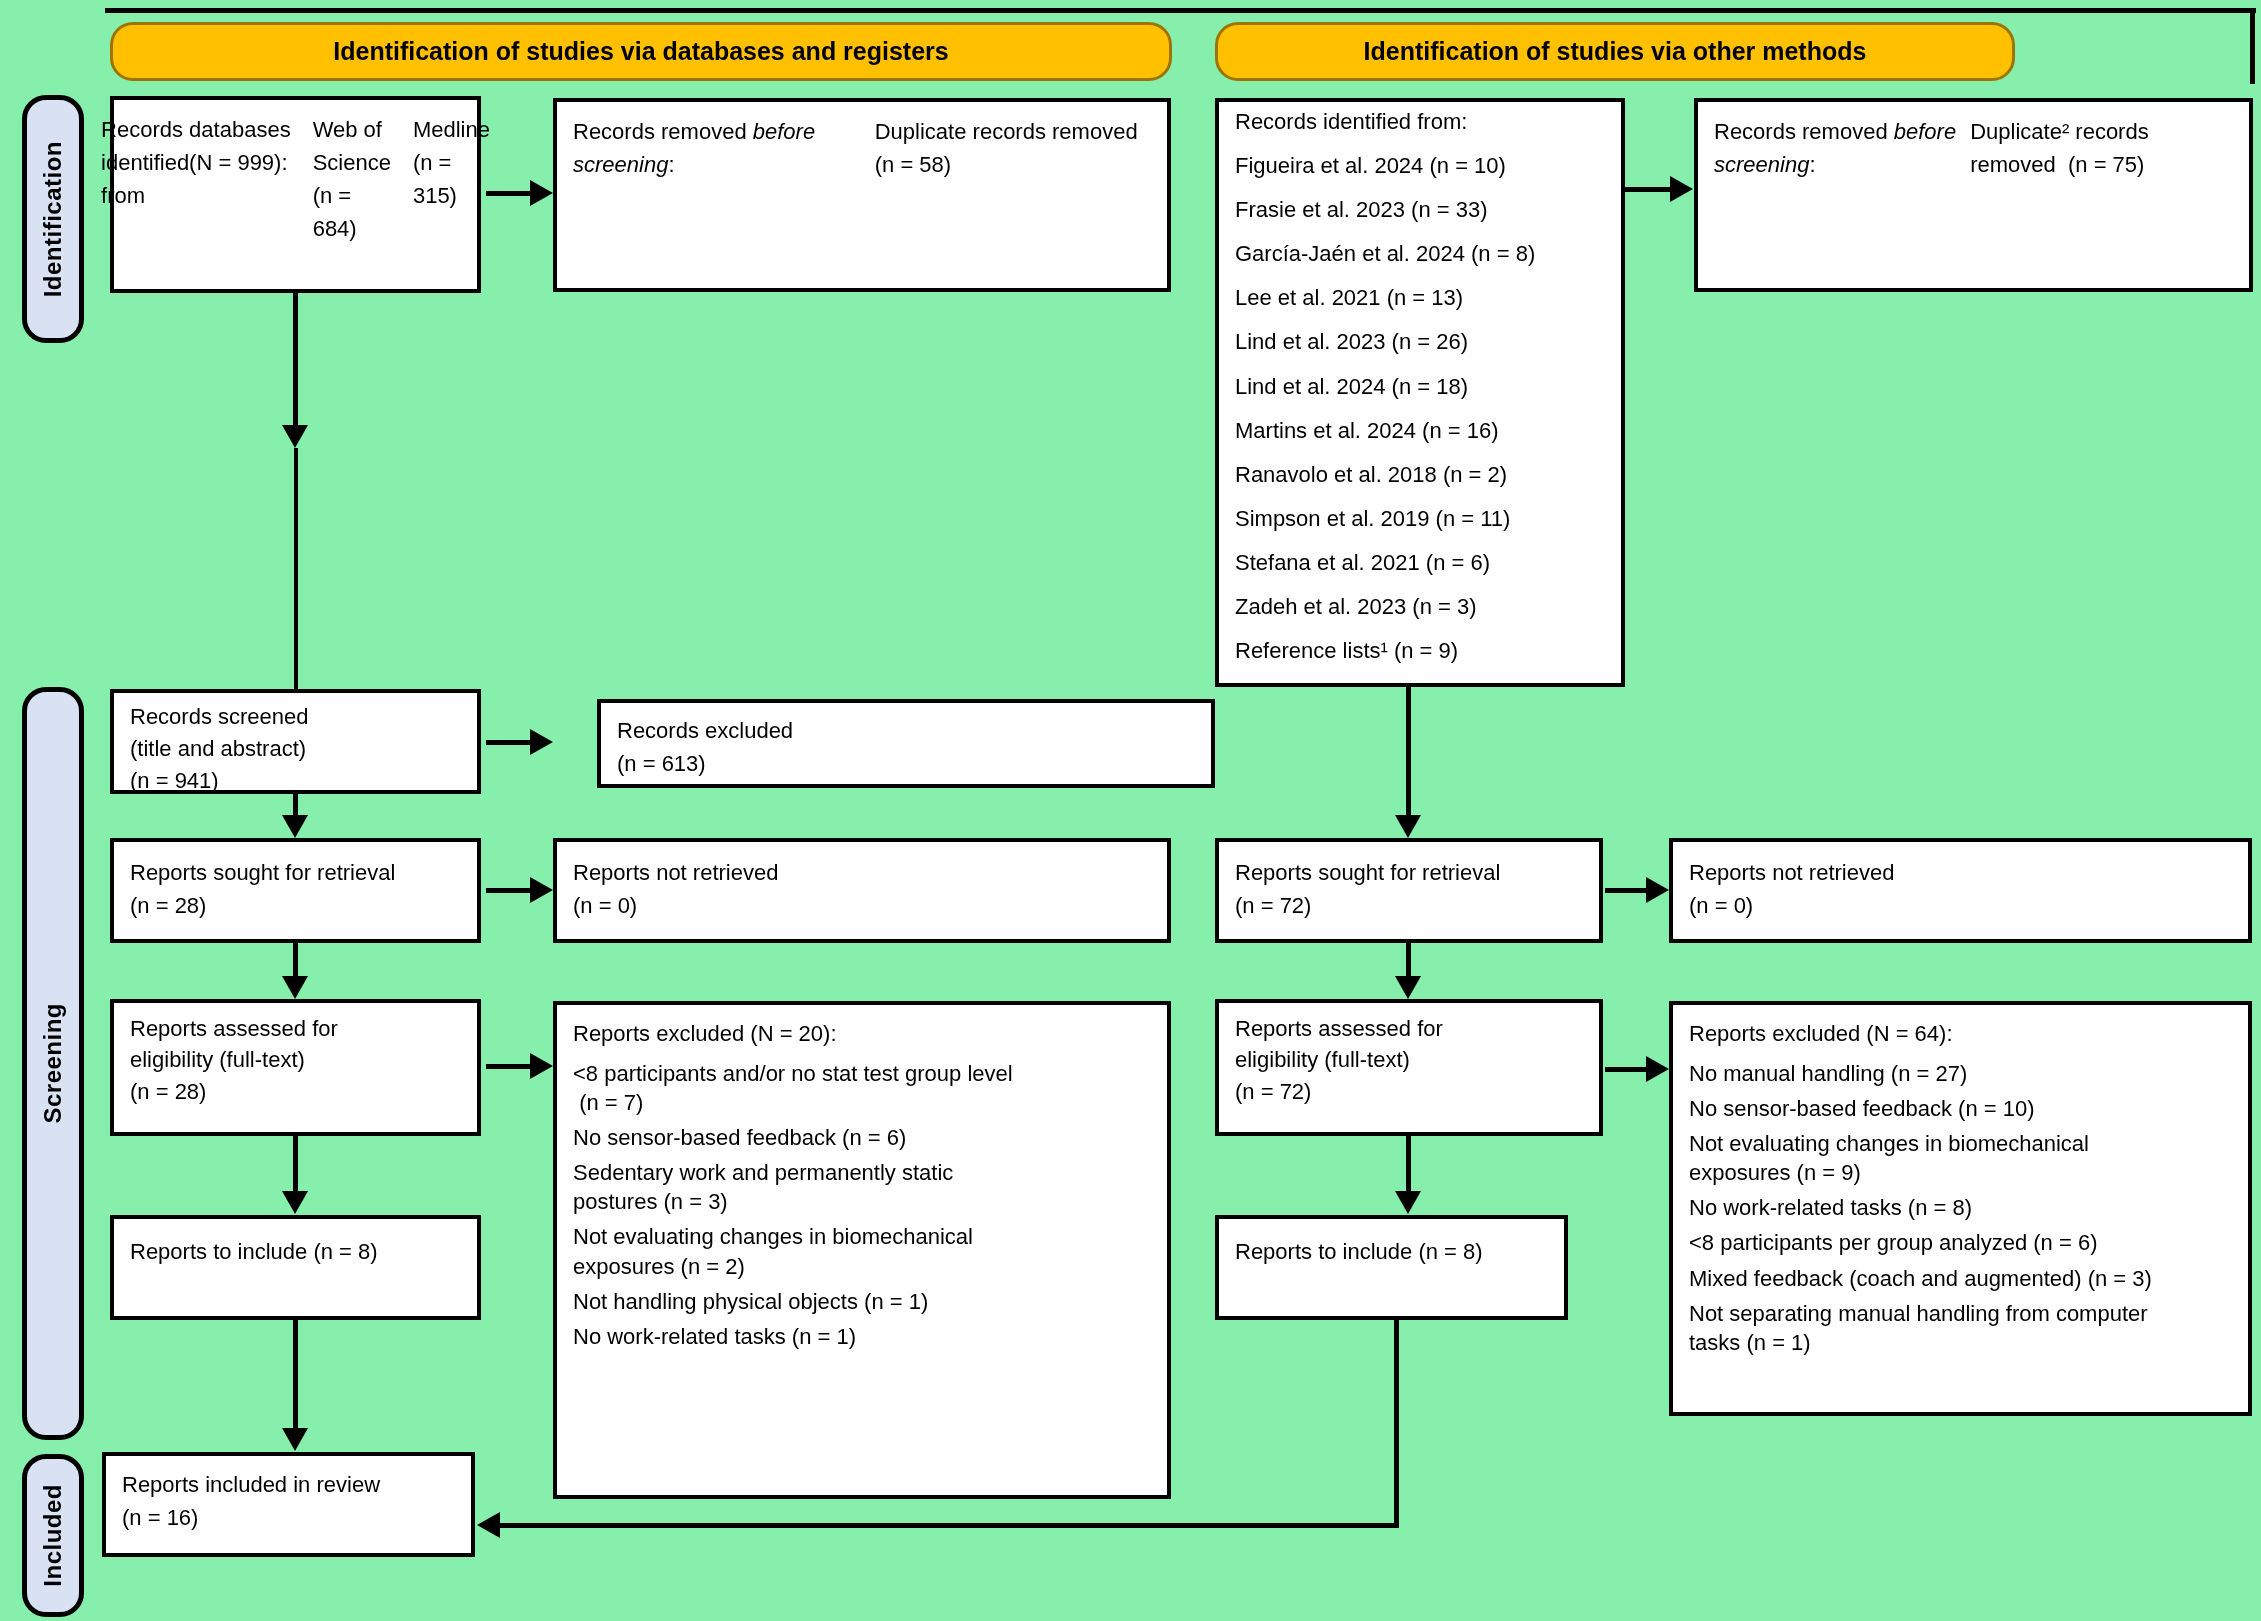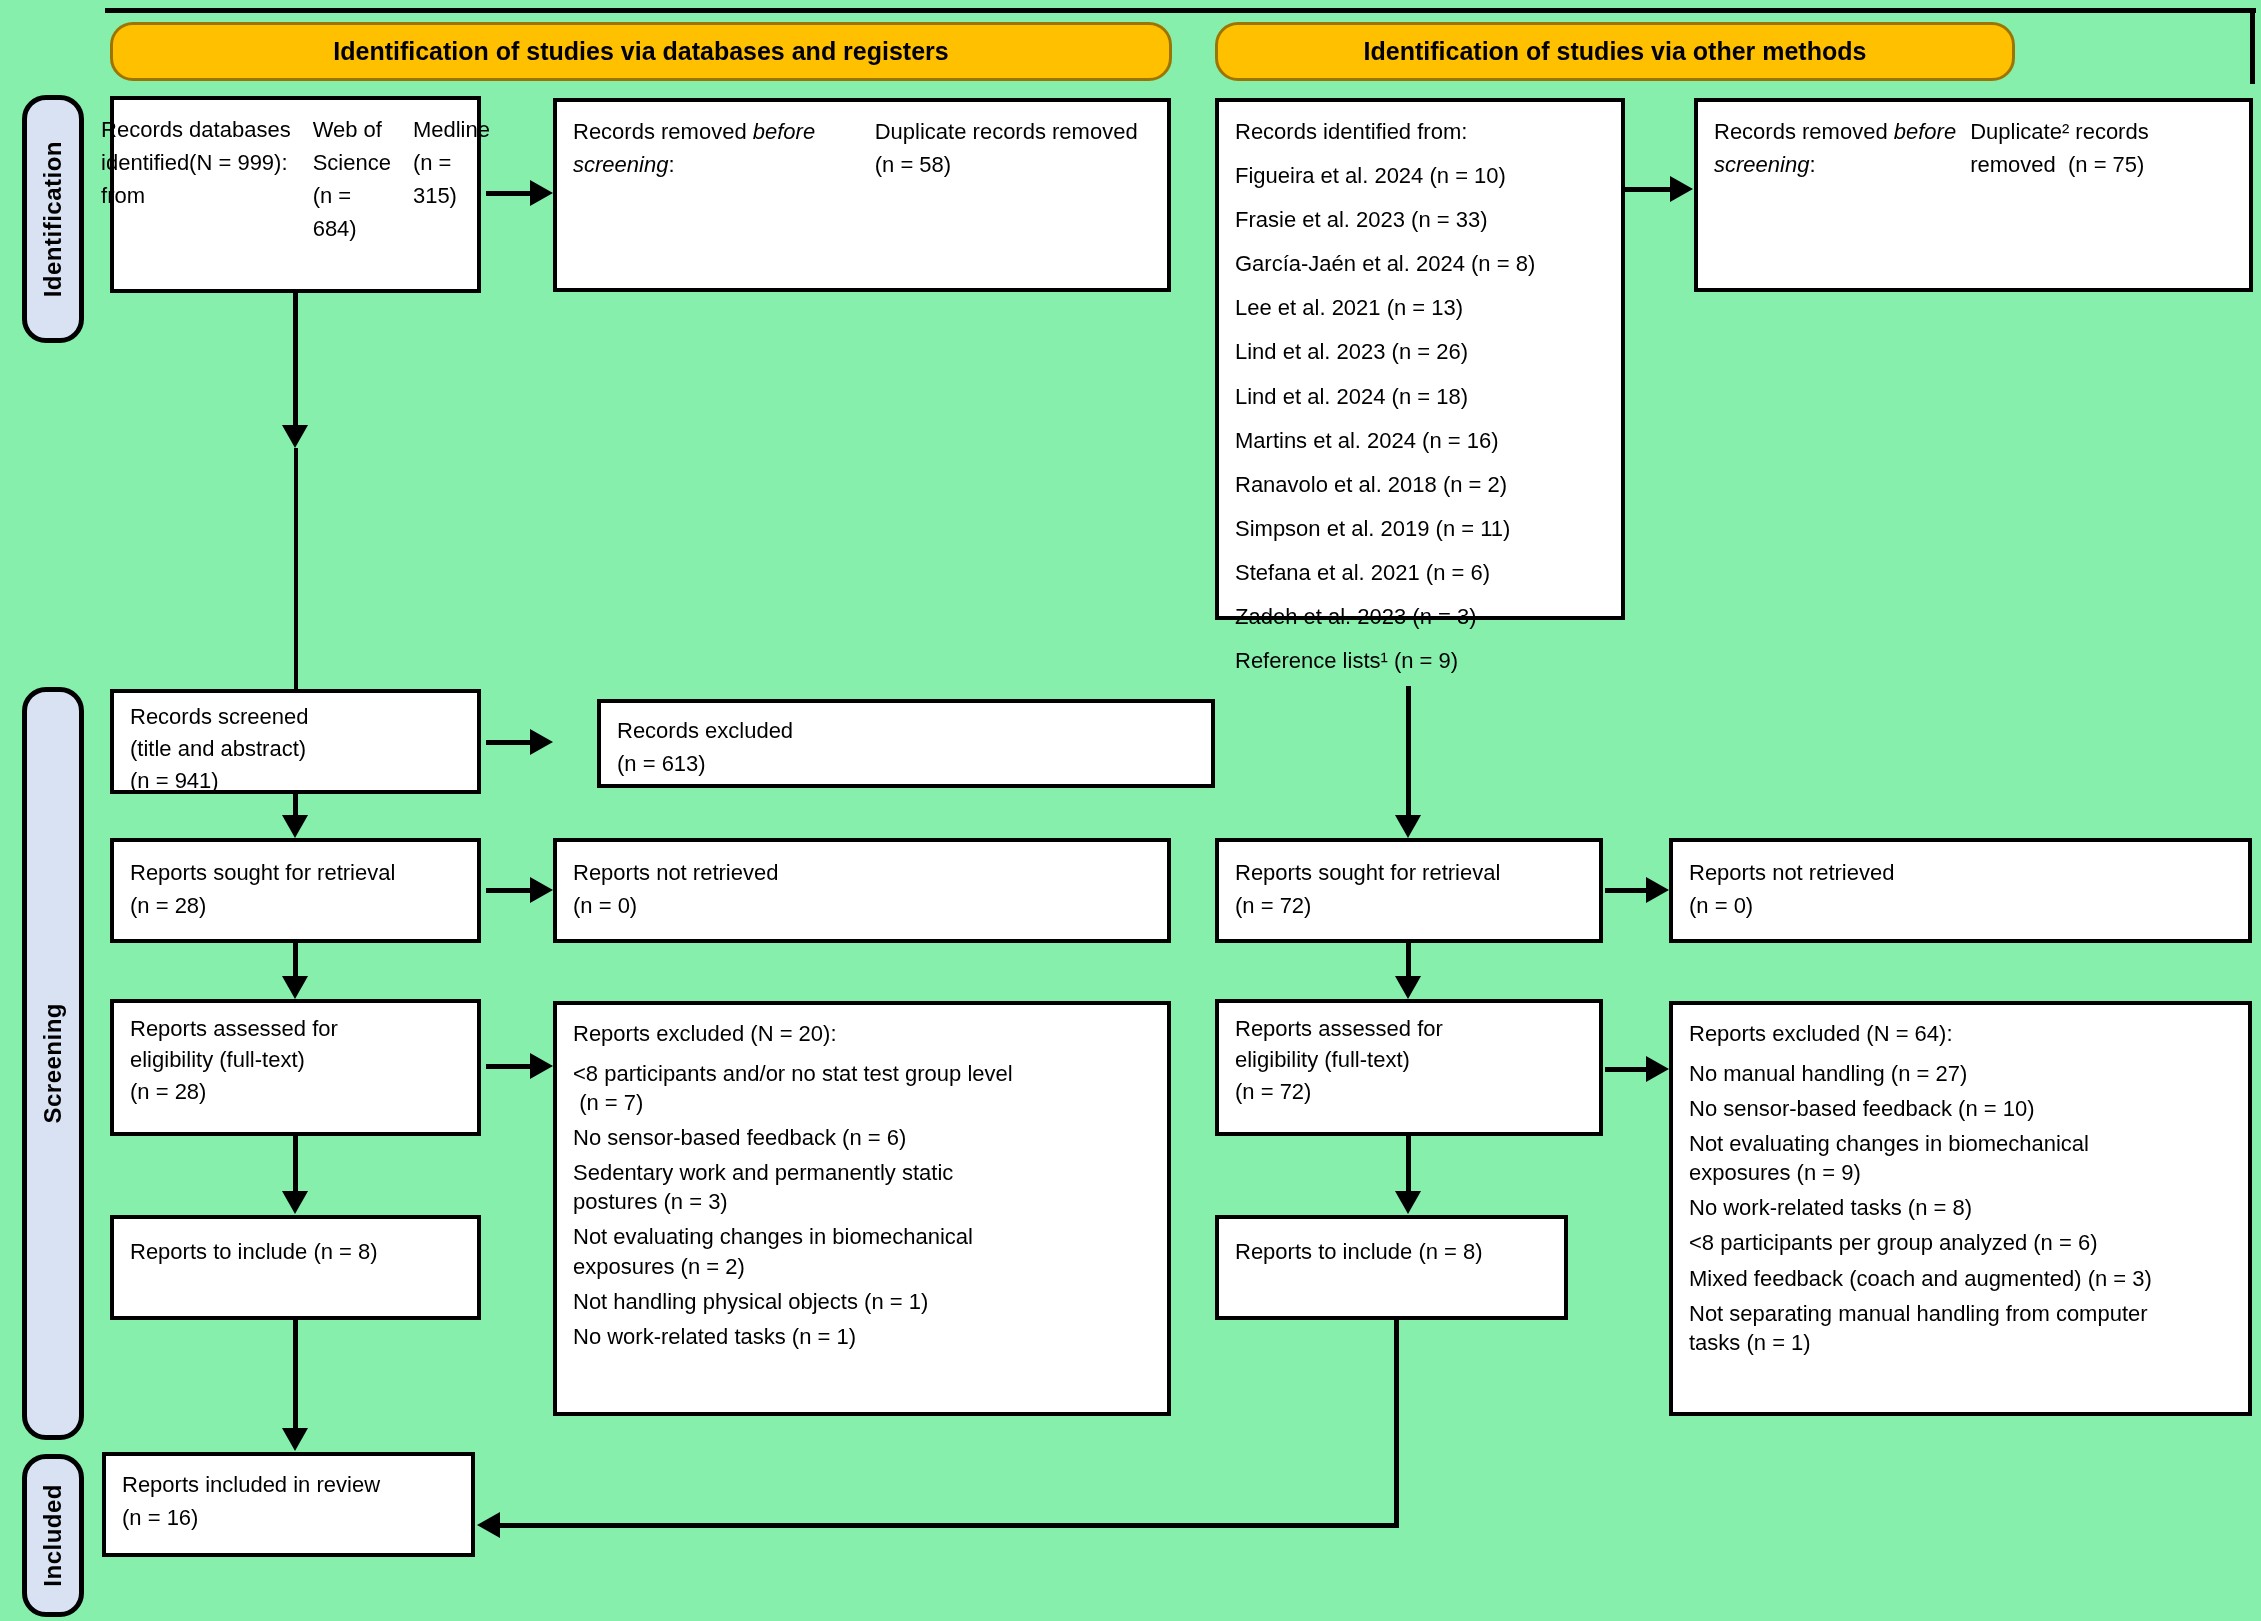--- a/index.html
+++ b/index.html
@@ -116,21 +116,21 @@
     <div class="line">Reports not retrieved</div>
     <div class="line">(n = 0)</div>
   </div>
 
   <div class="box tight" style="left:110px;top:999px;width:371px;height:137px;padding-top:9.5px;">
     <div class="line">Reports assessed for</div>
     <div class="line">eligibility (full-text)</div>
     <div class="line">(n = 28)</div>
   </div>
 
-  <div class="box" style="left:553px;top:1001px;width:618px;height:415px;padding-top:13.7px;">
+  <div class="box" style="left:553px;top:1001px;width:618px;height:498px;padding-top:13.7px;">
     <div class="excl-title">Reports excluded (N = 20):</div>
     <div class="excl-item">&lt;8 participants and/or no stat test group level</div>
     <div class="excl-cont"> (n = 7)</div>
     <div class="excl-item">No sensor-based feedback (n = 6)</div>
     <div class="excl-item">Sedentary work and permanently static</div>
     <div class="excl-cont">postures (n = 3)</div>
     <div class="excl-item">Not evaluating changes in biomechanical</div>
     <div class="excl-cont">exposures (n = 2)</div>
     <div class="excl-item">Not handling physical objects (n = 1)</div>
     <div class="excl-item">No work-related tasks (n = 1)</div>
@@ -138,21 +138,21 @@
 
   <div class="box" style="left:110px;top:1215px;width:371px;height:105px;padding-top:16px;">
     <div class="line">Reports to include (n = 8)</div>
   </div>
 
   <div class="box" style="left:102px;top:1452px;width:373px;height:105px;padding-top:11.6px;">
     <div class="line">Reports included in review</div>
     <div class="line">(n = 16)</div>
   </div>
 
-  <div class="box" style="left:1215px;top:98px;width:410px;height:522px;padding-top:18px;">
+  <div class="box" style="left:1215px;top:98px;width:410px;height:589px;padding-top:8px;">
     <div class="src-line">Records identified from:</div>
     <div>
         <div class="src-line">Figueira et al. 2024 (n = 10)</div>
         <div class="src-line">Frasie et al. 2023 (n = 33)</div>
         <div class="src-line">García-Jaén et al. 2024 (n = 8)</div>
         <div class="src-line">Lee et al. 2021 (n = 13)</div>
         <div class="src-line">Lind et al. 2023 (n = 26)</div>
         <div class="src-line">Lind et al. 2024 (n = 18)</div>
         <div class="src-line">Martins et al. 2024 (n = 16)</div>
         <div class="src-line">Ranavolo et al. 2018 (n = 2)</div>

